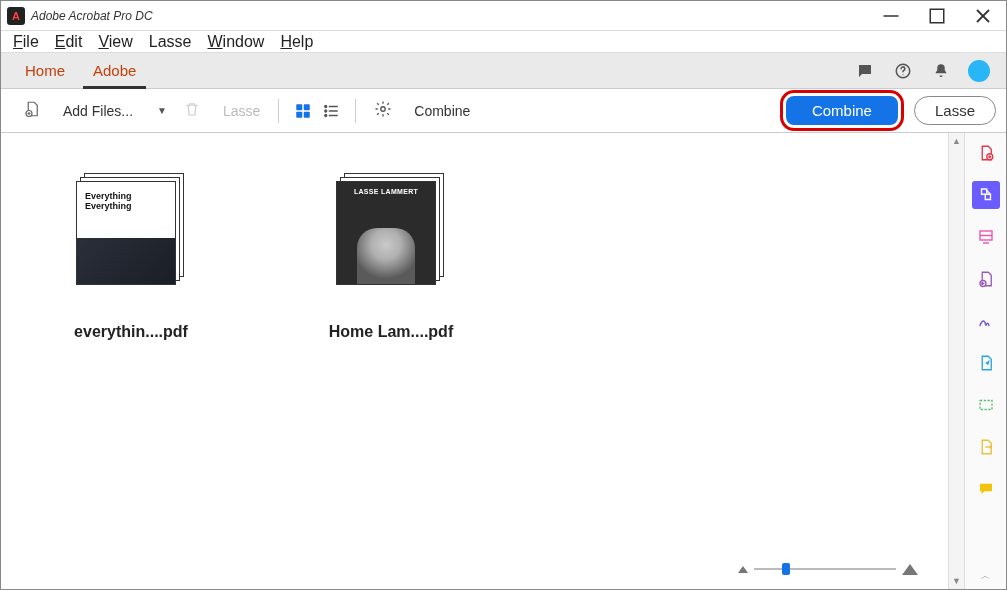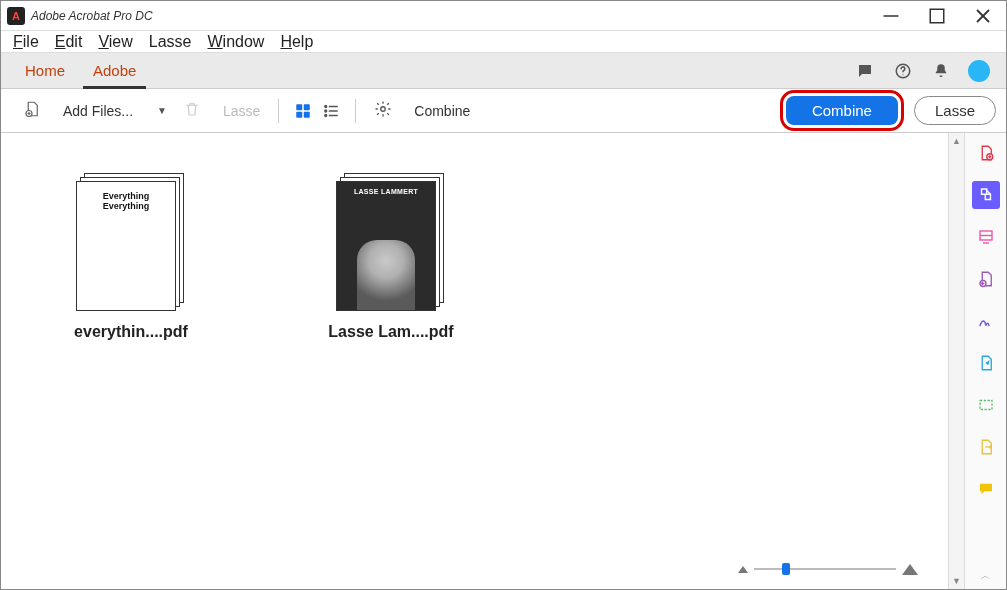--- a/index.html
+++ b/index.html
@@ -39,21 +39,21 @@
   .view-btn:not(.active){ color:#555;}
   .combine-btn { margin-left:auto; background:#1473e6; color:#fff; border:none; border-radius:8px; padding:6px 26px; font-size:15px; outline: 3px solid #d80000; outline-offset: 3px;}
   .close-btn { background:#fff; color:#333; border:1px solid #888; border-radius:18px; padding:5px 20px; font-size:15px; margin-left:16px; }
 
   
   .content-wrap { position:absolute; top:132px; bottom:0; left:0; right:0; display:flex; }
   .file-area { flex:1; position:relative; overflow:auto; padding: 40px 30px 50px 30px; }
   .files-row { display:flex; gap: 120px; padding-left: 30px; }
   .file-item { display:flex; flex-direction:column; align-items:center; width:140px; }
   .stack { position:relative; width:110px; height:140px; }
-  .page { position:absolute; width:100px; height:130px; background:#fff; border:1px solid #333; display:flex; flex-direction:column; overflow:hidden;align-items:center;}
+  .page { position:absolute; width:100px; height:104px; background:#fff; border:1px solid #333; display:flex; flex-direction:column; overflow:hidden;}
   .page.p3 { left:8px; top:0; }
   .page.p2 { left:4px; top:4px; }
   .page.p1 { left:0; top:8px; }
   .thumb-top { flex:0 0 55%; background:#fff; font-size:9px; font-weight:700; padding:10px 8px 0 8px; line-height:1.1; color:#111; }
   .thumb-bottom { flex:1; background: linear-gradient(135deg,#2a2f3a 0%,#1a1e26 100%); }
   .thumb-dark { width:100%; height:100%; background:#2b2b2b; display:flex; flex-direction:column; align-items:center; color:#fff; font-size:7px; font-weight:700; }
   .thumb-dark .band { margin-top:6px; letter-spacing:0.3px; }
   .thumb-dark .person { margin-top:auto; width:60%; height:55%; background: radial-gradient(circle at 50% 30%, #c9c9c9 0%, #b0b0b0 30%, #5a5a5a 70%); border-top-left-radius:20px; border-top-right-radius:20px;}
   .file-caption { margin-top:10px; font-size:16px; color:#222; text-align:center; font-weight:600;}
 
@@ -219,21 +219,21 @@
         <div class="stack">
           <div class="page p3"></div>
           <div class="page p2"></div>
           <div class="page p1" style="padding:0;">
             <div class="thumb-dark">
               <div class="band">LASSE LAMMERT</div>
               <div class="person"></div>
             </div>
           </div>
         </div>
-        <div class="file-caption">Lasse Lam....pdf</div>
+        <div class="file-caption">Home Lam....pdf</div>
       </div>
 
     </div>
 
     <div class="zoom-track">
       <div class="zoom-mt-small"></div>
       <div class="zoom-line">
           <div class="zoom-handle"></div>
         </div>
       <div class="zoom-mt-big"></div>

